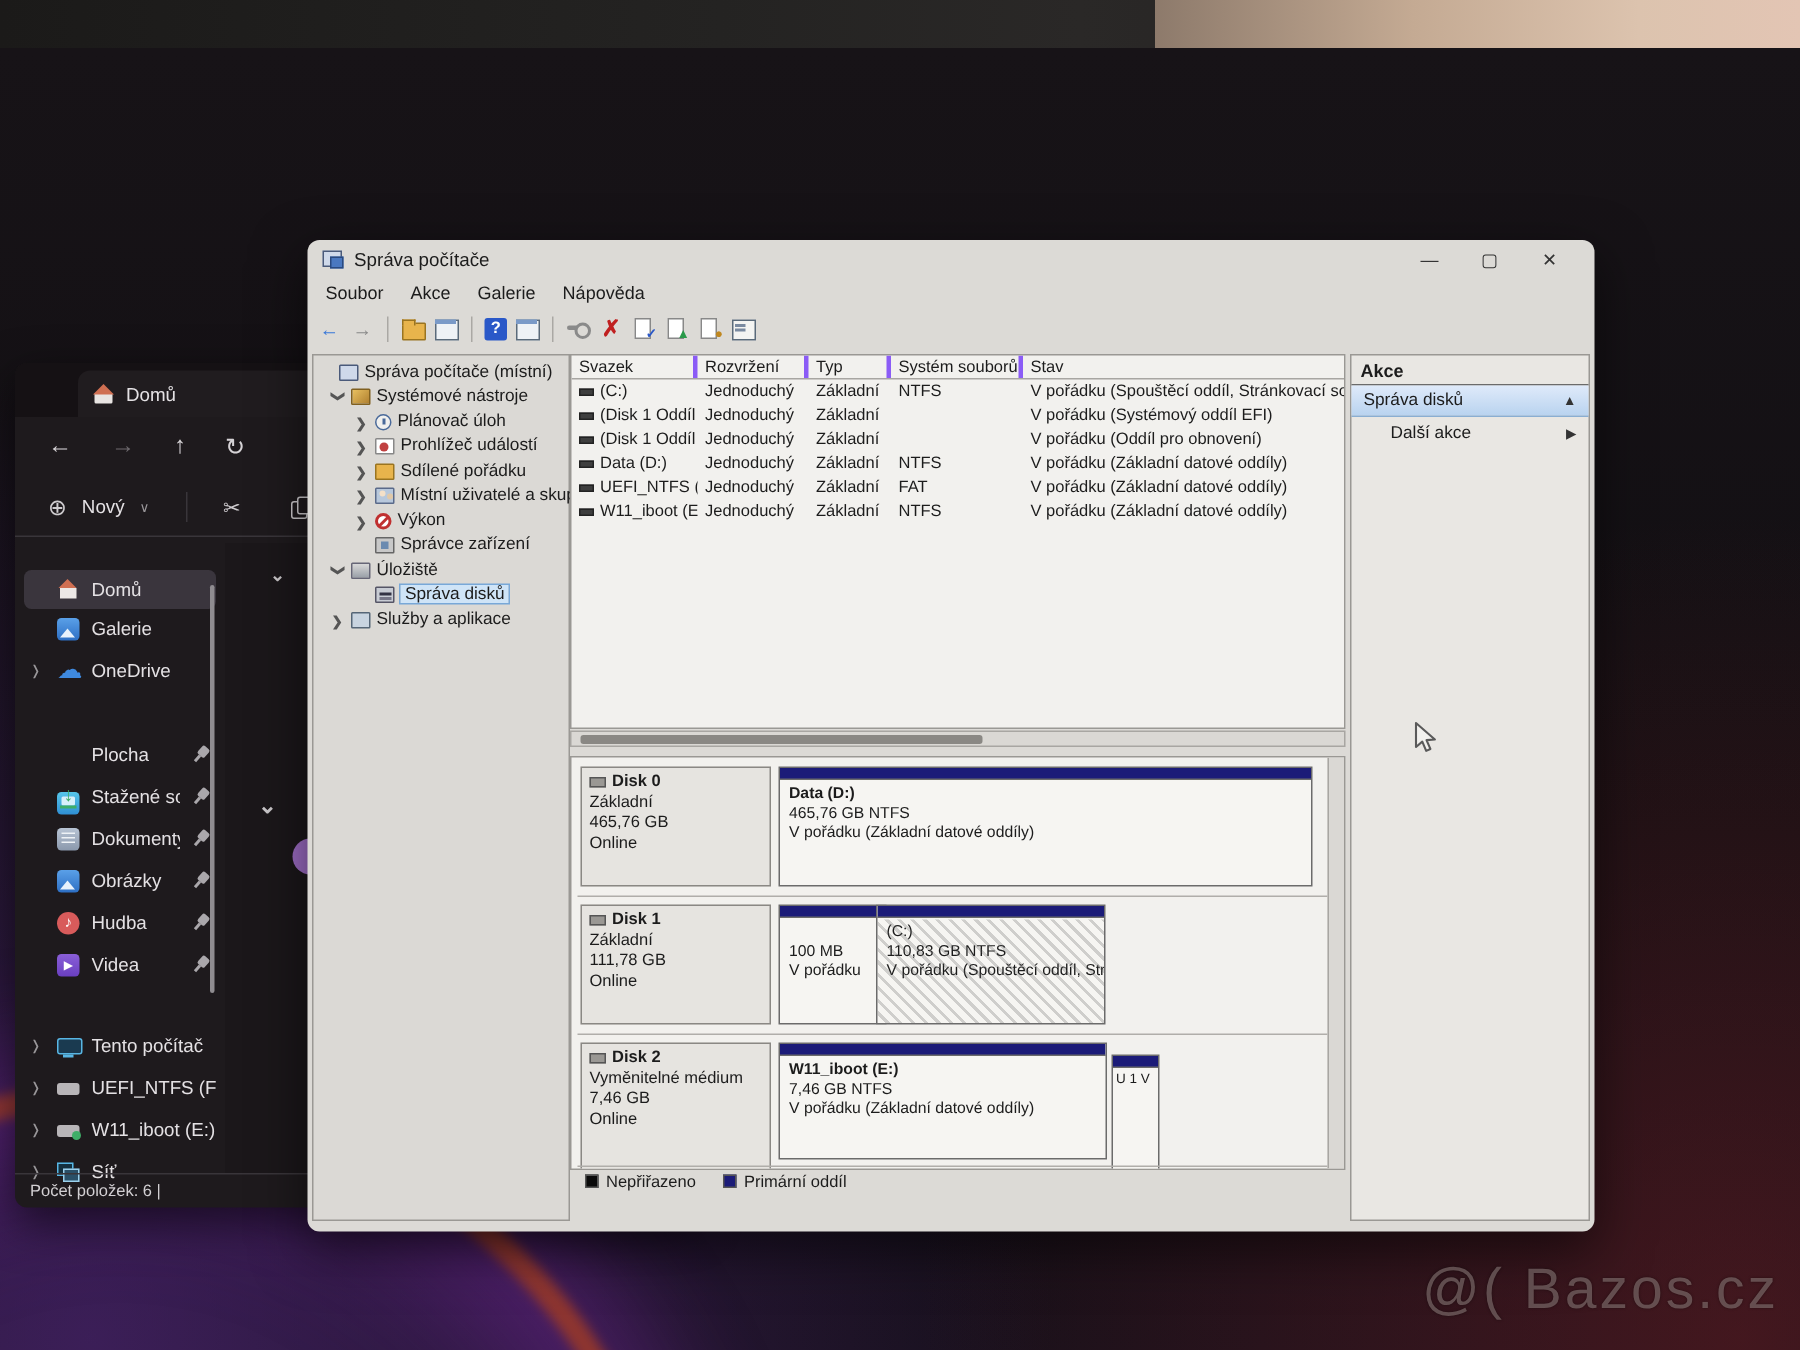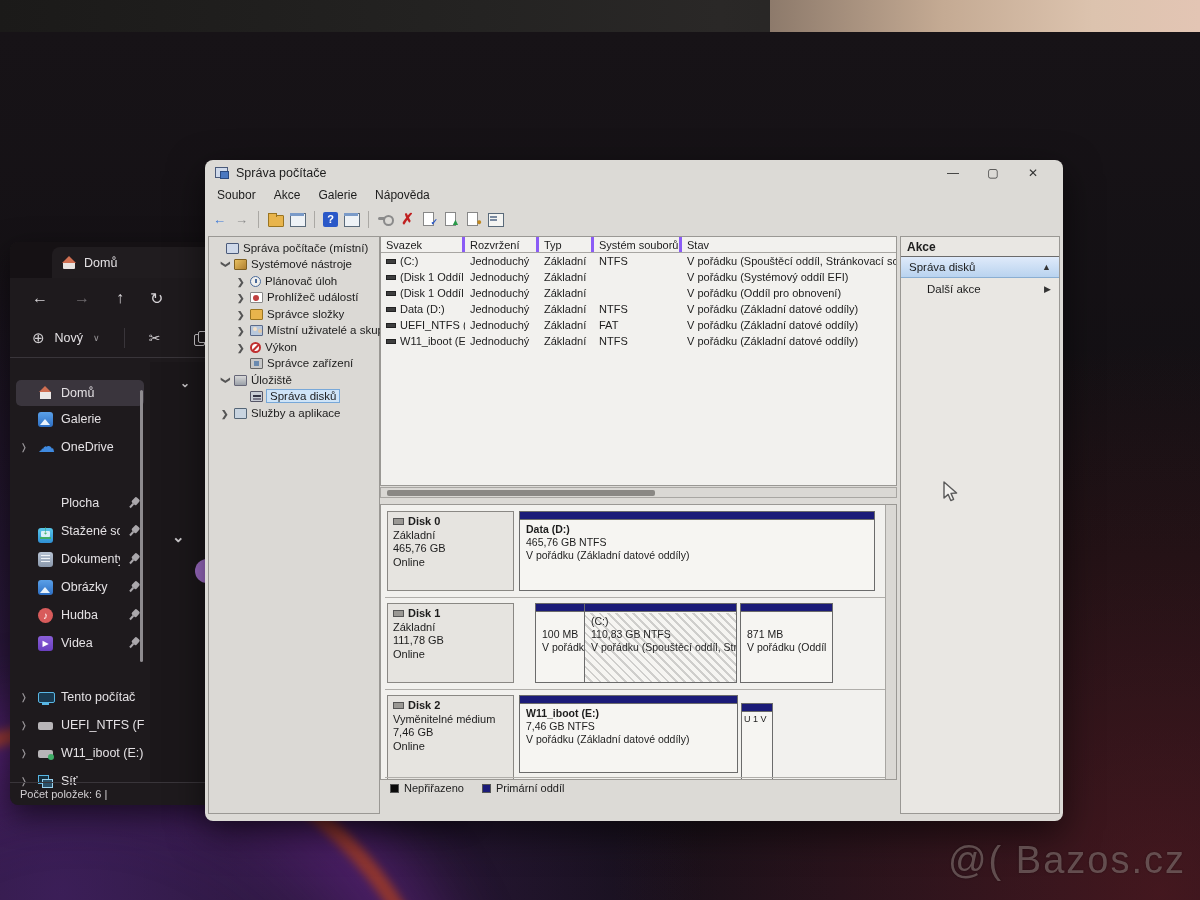--- a/index.html
+++ b/index.html
@@ -357,21 +357,21 @@
           <span>Plánovač úloh</span>
         </div>
         <div class="titem lv2">
           <span class="chev">❯</span>
           <span class="tic eventlog"></span>
           <span>Prohlížeč událostí</span>
         </div>
         <div class="titem lv2">
           <span class="chev">❯</span>
           <span class="tic shared"></span>
-          <span>Správce složky</span>
+          <span>Sdílené pořádku</span>
         </div>
         <div class="titem lv2">
           <span class="chev">❯</span>
           <span class="tic users"></span>
           <span>Místní uživatelé a skupi</span>
         </div>
         <div class="titem lv2">
           <span class="chev">❯</span>
           <span class="tic perf"></span>
           <span>Výkon</span>
@@ -496,42 +496,34 @@
 
         <div class="dlabel" style="top:98px; height:80px">
           <div class="dl1">
               <span class="dico"></span>
               <span>Disk 1</span>
             </div>
           <div>Základní</div>
           <div>111,78 GB</div>
           <div>Online</div>
         </div>
-        <div class="part" style="left:154px; top:98px; width:72px; height:80px">
+        <div class="part" style="left:138px; top:98px; width:72px; height:80px">
           <div class="pstrip"></div>
           <div class="ptext">
             <div></div>
             <div>100 MB</div>
             <div>V pořádku</div>
           </div>
         </div>
         <div class="part hatch" style="left:203px; top:98px; width:153px; height:80px">
           <div class="pstrip"></div>
           <div class="ptext">
             <div>(C:)</div>
             <div>110,83 GB NTFS</div>
             <div>V pořádku (Spouštěcí oddíl, Strá</div>
-          </div>
-        </div>
-        <div class="part" style="left:359px; top:98px; width:93px; height:80px">
-          <div class="pstrip"></div>
-          <div class="ptext">
-            <div></div>
-            <div>871 MB</div>
-            <div>V pořádku (Oddíl</div>
           </div>
         </div>
         <div class="drow-sep" style="top:184px"></div>
 
         <div class="dlabel" style="top:190px; height:95px">
           <div class="dl1">
               <span class="dico"></span>
               <span>Disk 2</span>
             </div>
           <div>Vyměnitelné médium</div>

